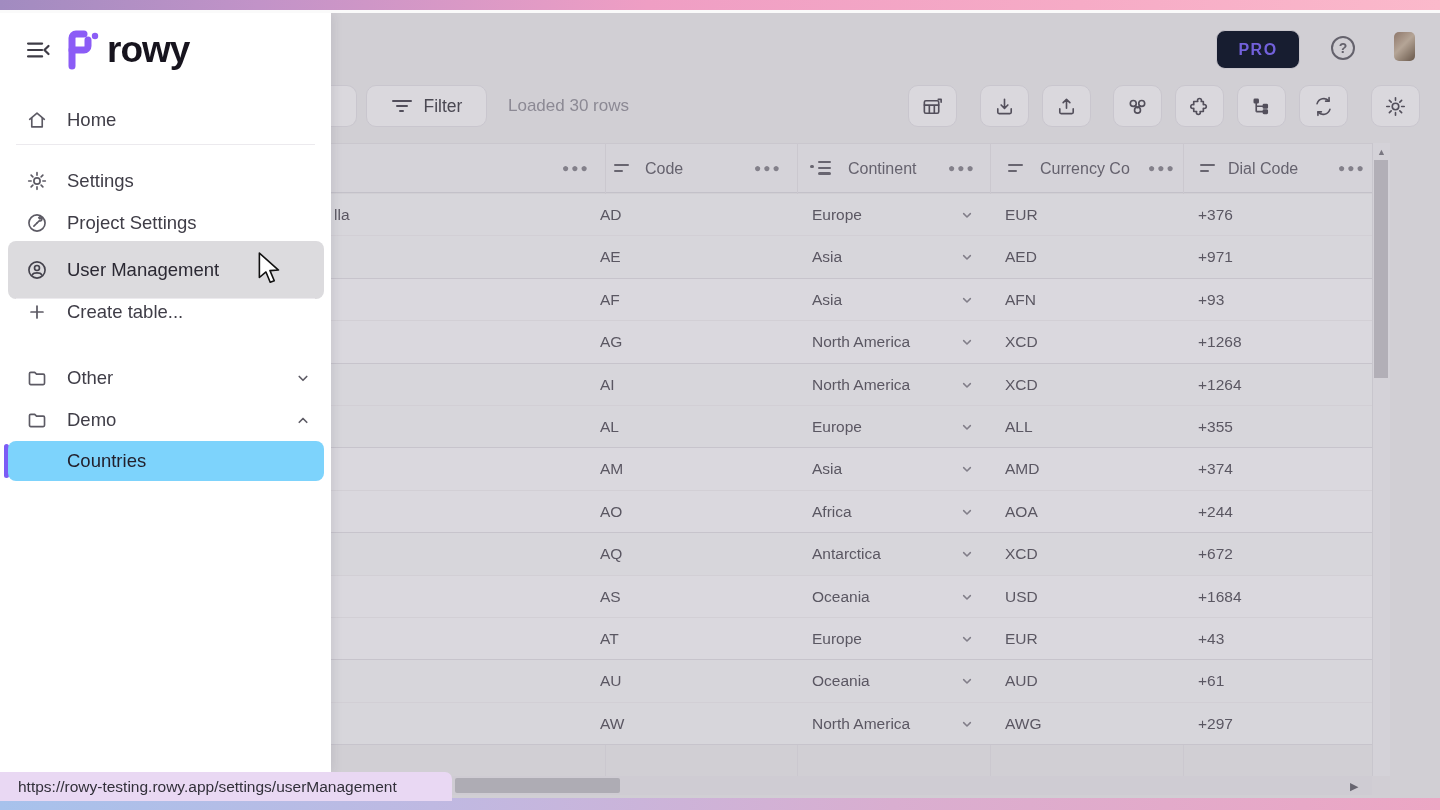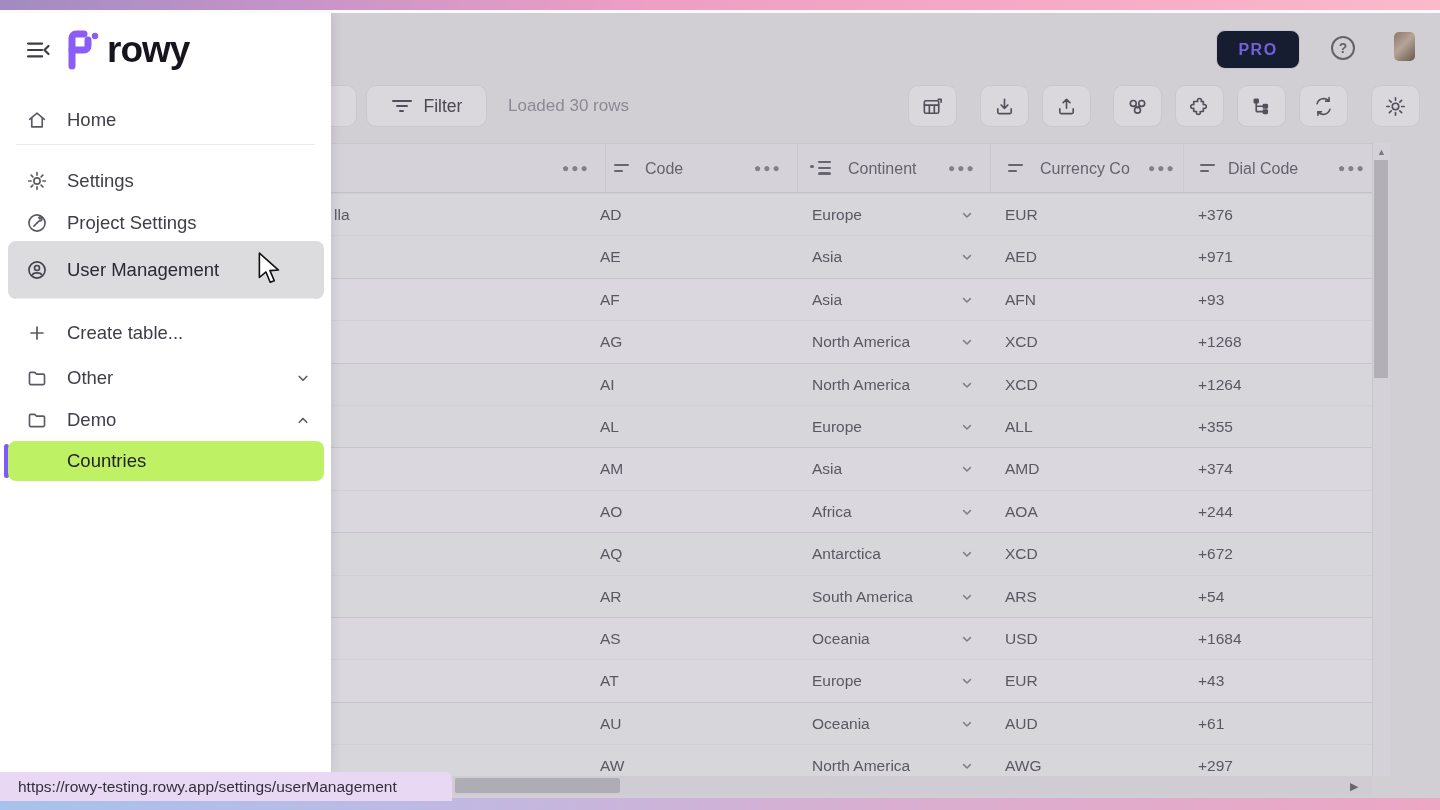--- a/index.html
+++ b/index.html
@@ -68,21 +68,21 @@
   #sidebar{left:0;top:13px;width:331px;height:760px;background:#ffffff;z-index:10;
     box-shadow:2px 0 10px rgba(40,35,60,0.10);}
   .sb-item{position:absolute;left:8px;width:316px;height:38px;border-radius:8px;
     display:flex;align-items:center;}
   .sb-icon{position:absolute;left:18px;width:22px;height:22px;color:#5c5a64;}
   .sb-label{position:absolute;left:59px;font-size:18.5px;color:#3f3d47;white-space:nowrap;}
   .sb-chev{position:absolute;left:285px;width:20px;height:20px;color:#5c5a64;}
   .sb-div{position:absolute;left:16px;width:299px;height:1px;background:#eceaee;}
   #item-user{background:#dcdbde;height:58px;}
   #item-user .sb-label{color:#2b2933;}
-  #item-countries{background:#bef264;height:40px;}
+  #item-countries{background:#7dd3fc;height:40px;}
   #item-countries .sb-label{color:#221f2b;}
   #countries-bar{position:absolute;left:4px;width:5px;height:34px;border-radius:3px;background:#7c5cf5;}
   #item-translate .sb-label{color:#908e98;}
   #logo-text{position:absolute;left:107px;top:16px;font-size:37px;font-weight:600;color:#17141e;letter-spacing:-1px;}
 
   
   #url-tip{left:0;top:772px;width:452px;height:29px;background:#e9d8f3;border-radius:0 7px 0 0;z-index:50;
     display:flex;align-items:center;box-sizing:border-box;padding-left:18px;
     font-size:15.5px;color:#32303a;white-space:nowrap;}
   #cursor{left:257px;top:252px;z-index:20;}
@@ -306,32 +306,20 @@
     <span class="cell c-code">AQ</span>
     <span class="cell c-continent">Antarctica</span>
     <span class="cell c-chev">
       <svg width="18" height="18" viewBox="0 0 24 24" fill="none" stroke="#8d8b94" stroke-width="2" stroke-linecap="round" stroke-linejoin="round">
           <path d="M7.5 10.2 12 14.7l4.5-4.5"></path>
         </svg>
     </span>
     <span class="cell c-currency">XCD</span>
     <span class="cell c-dial">+672</span>
   </div>
-    <div class="row pairA grp-end">
-    <span class="cell c-capital"></span>
-    <span class="cell c-code">AR</span>
-    <span class="cell c-continent">South America</span>
-    <span class="cell c-chev">
-      <svg width="18" height="18" viewBox="0 0 24 24" fill="none" stroke="#8d8b94" stroke-width="2" stroke-linecap="round" stroke-linejoin="round">
-          <path d="M7.5 10.2 12 14.7l4.5-4.5"></path>
-        </svg>
-    </span>
-    <span class="cell c-currency">ARS</span>
-    <span class="cell c-dial">+54</span>
-  </div>
     <div class="row pairB">
     <span class="cell c-capital"></span>
     <span class="cell c-code">AS</span>
     <span class="cell c-continent">Oceania</span>
     <span class="cell c-chev">
       <svg width="18" height="18" viewBox="0 0 24 24" fill="none" stroke="#8d8b94" stroke-width="2" stroke-linecap="round" stroke-linejoin="round">
           <path d="M7.5 10.2 12 14.7l4.5-4.5"></path>
         </svg>
     </span>
     <span class="cell c-currency">USD</span>
@@ -442,21 +430,21 @@
           <circle cx="12" cy="12" r="8.8"></circle>
           <circle cx="12" cy="9.8" r="2.7"></circle>
           <path d="M7 17.2c1.3-2.7 8.7-2.7 10 0"></path>
         </svg>
       </span>
     <span class="sb-label">User Management</span>
   </div>
 
   <div class="sb-div" style="top:285px;"></div>
 
-  <div class="sb-item" style="top:301px;text-align:center;">
+  <div class="sb-item" style="top:280px;text-align:center;">
     <span class="sb-icon">
       <svg width="22" height="22" viewBox="0 0 24 24" fill="none" stroke="#5c5a64" stroke-width="1.9" stroke-linecap="round">
           <path d="M12 5.5v13M5.5 12h13"></path>
         </svg>
       </span>
     <span class="sb-label">Create table...</span>
   </div>
 
   <div class="sb-item" style="top:346px;">
     <span class="sb-icon">

